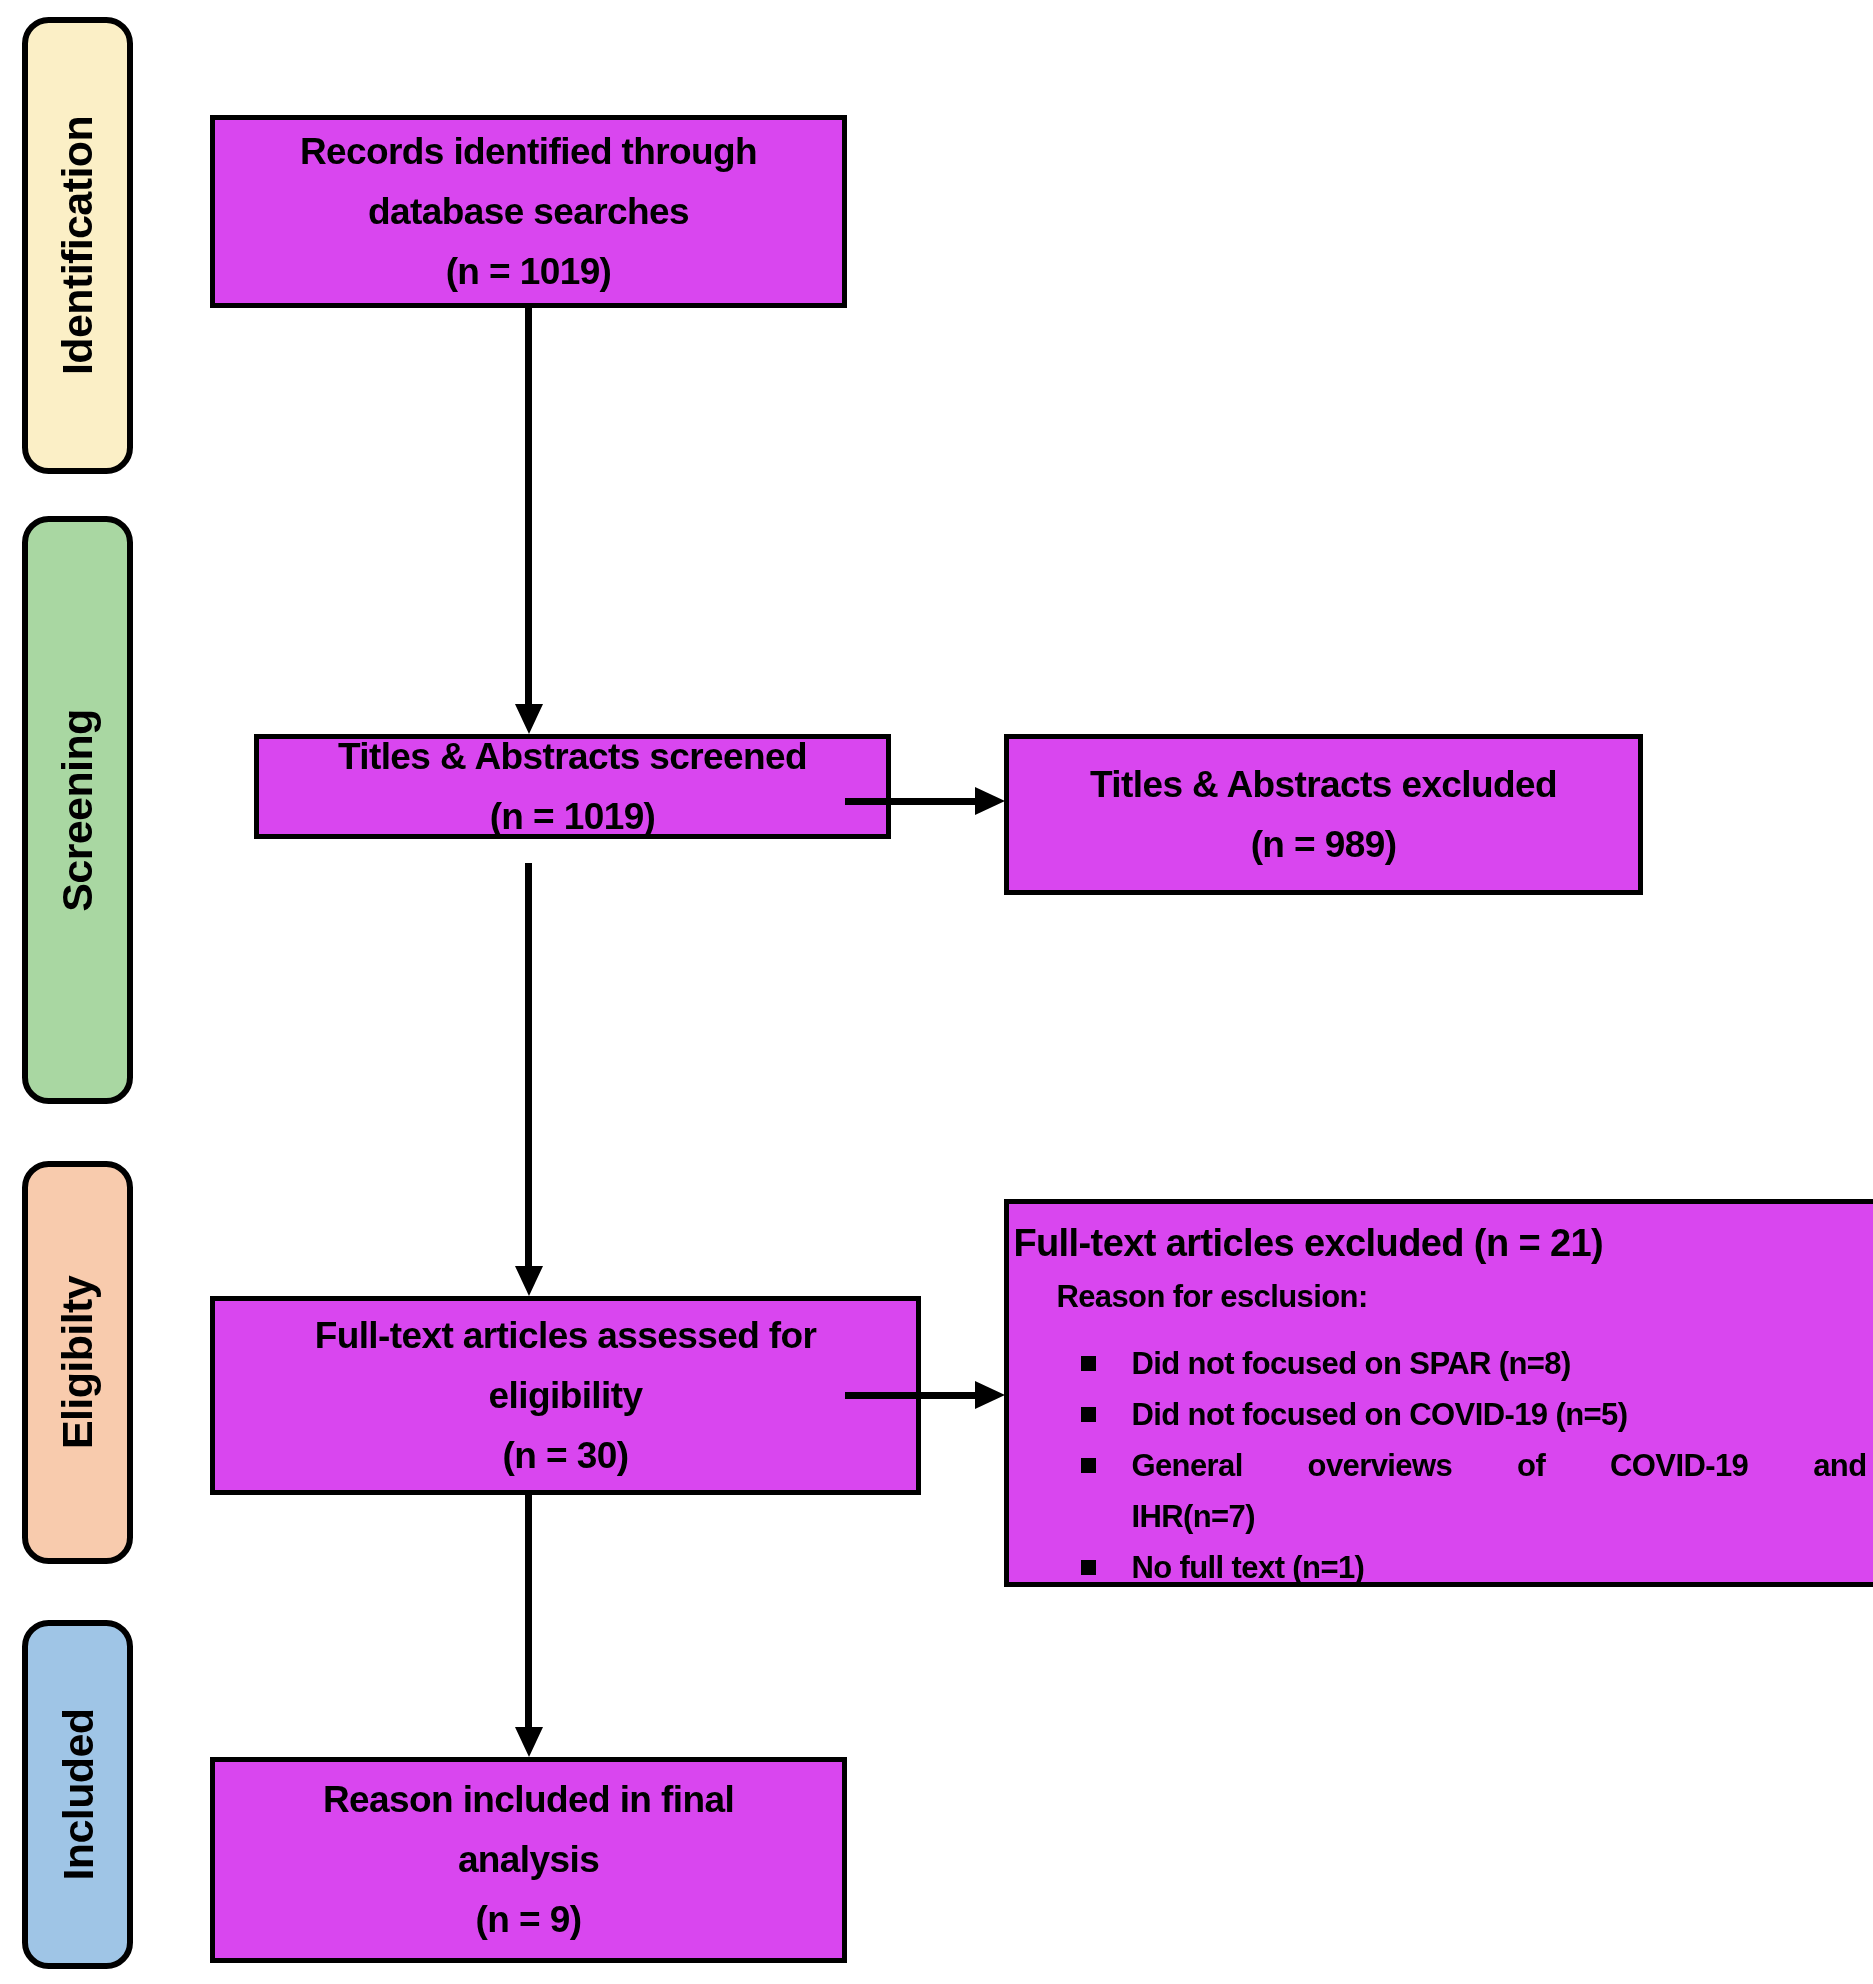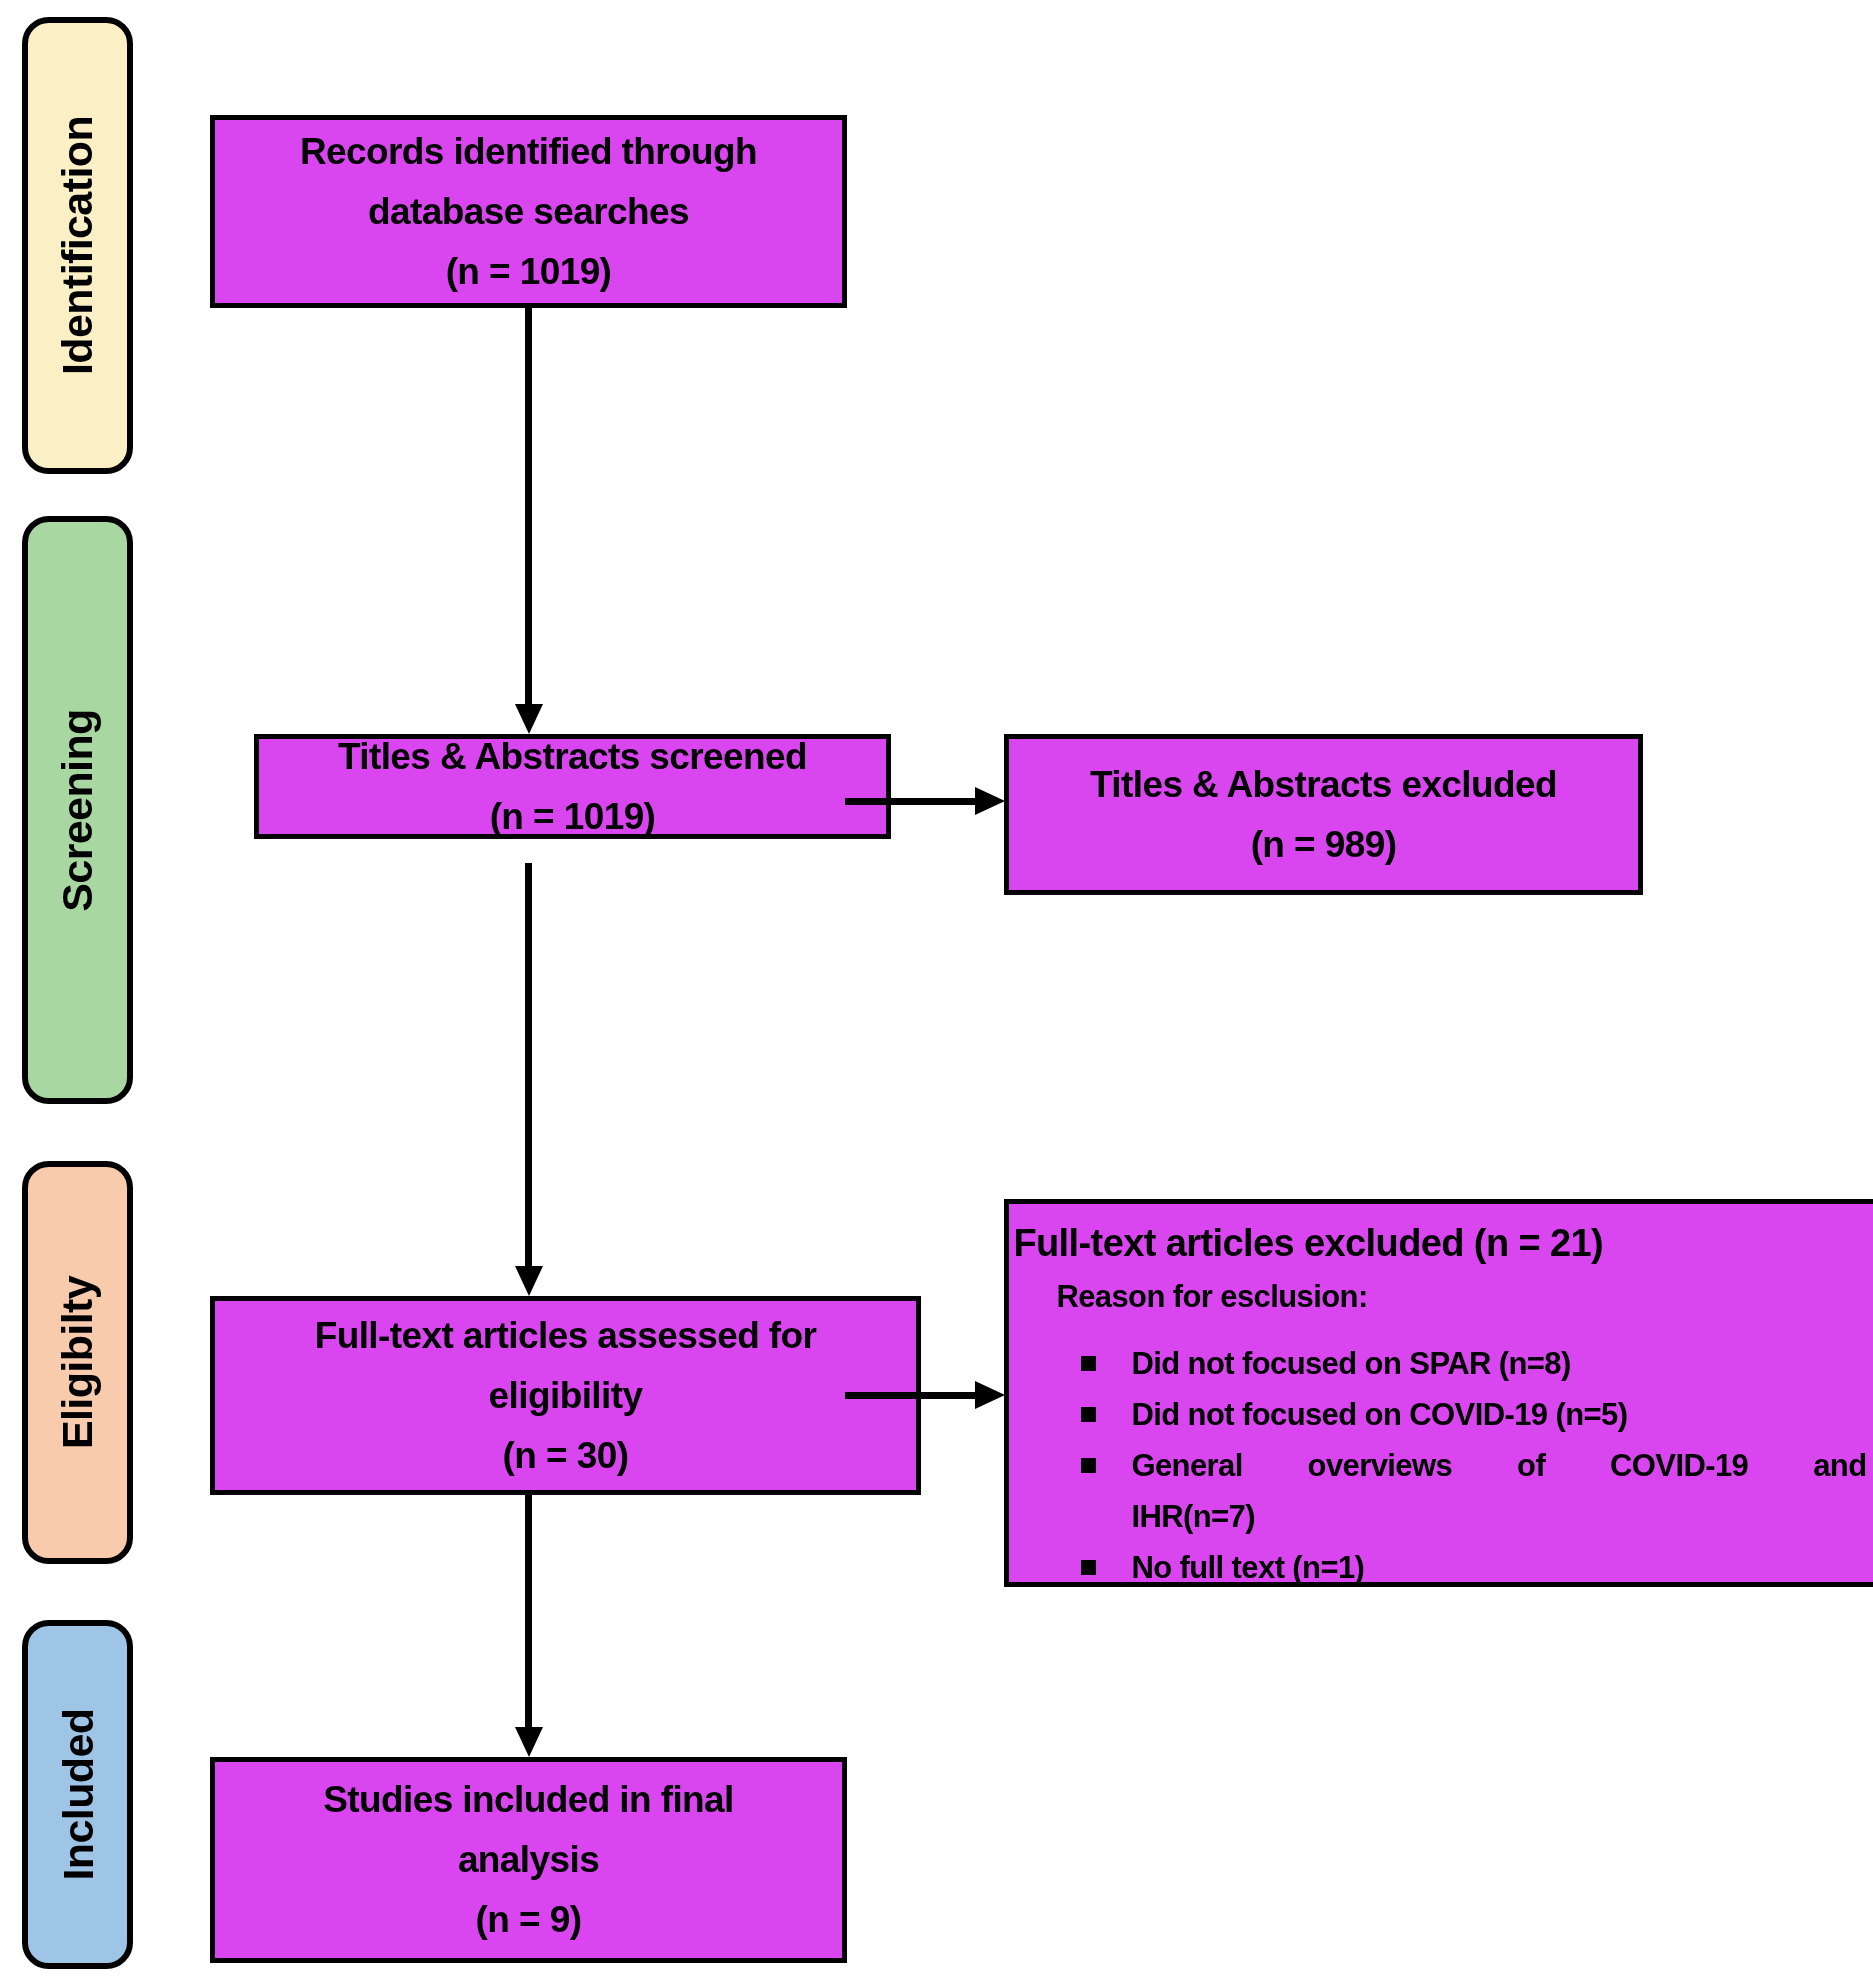--- a/index.html
+++ b/index.html
@@ -214,21 +214,21 @@
         <span class="bline">IHR(n=7)</span>
       </li>
       <li>
         <span class="bullet-sq"></span>
         <span class="bline">No full text (n=1)</span>
       </li>
     </ul>
   </div>
 
   <div class="fbox box-included">
-    <span class="ln">Studies included in final</span>
+    <span class="ln">Reason included in final</span>
     <span class="ln">analysis</span>
     <span class="ln">(n = 9)</span>
   </div>
 
   <div>
     <div class="vline v1-line"></div>
     <div class="head-down v1-head"></div>
   </div>
   <div>
     <div class="vline v2-line"></div>

